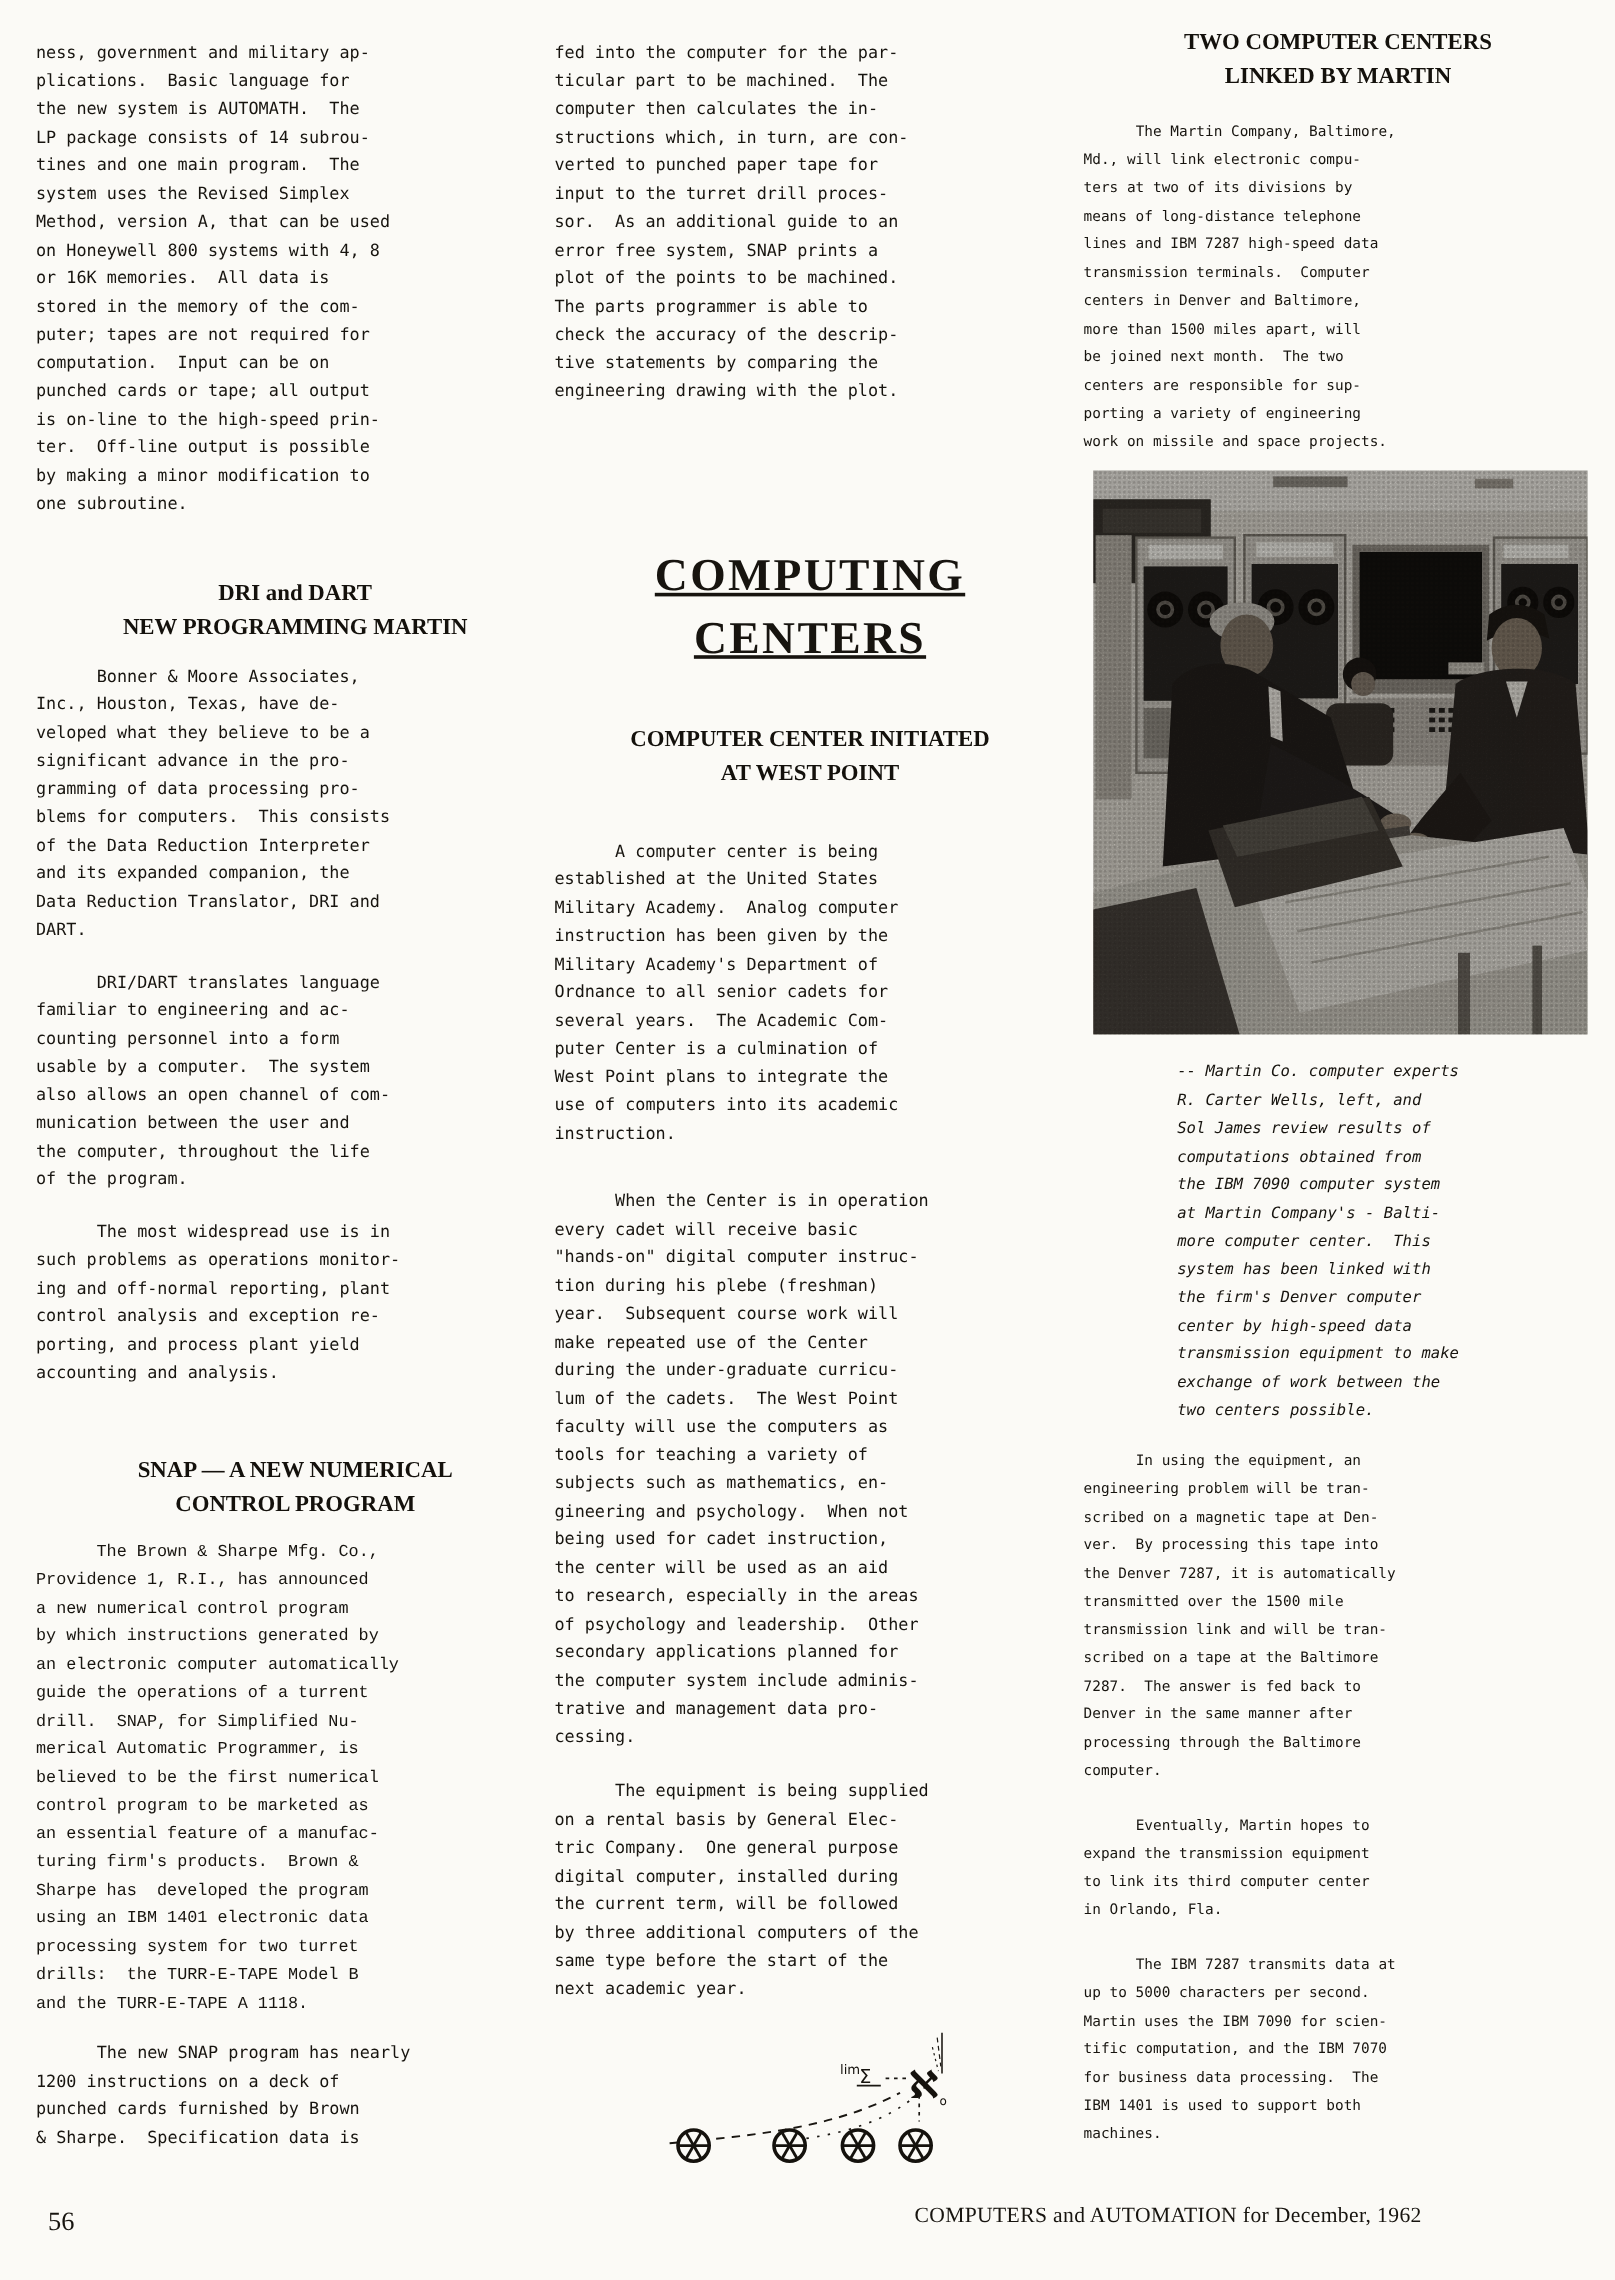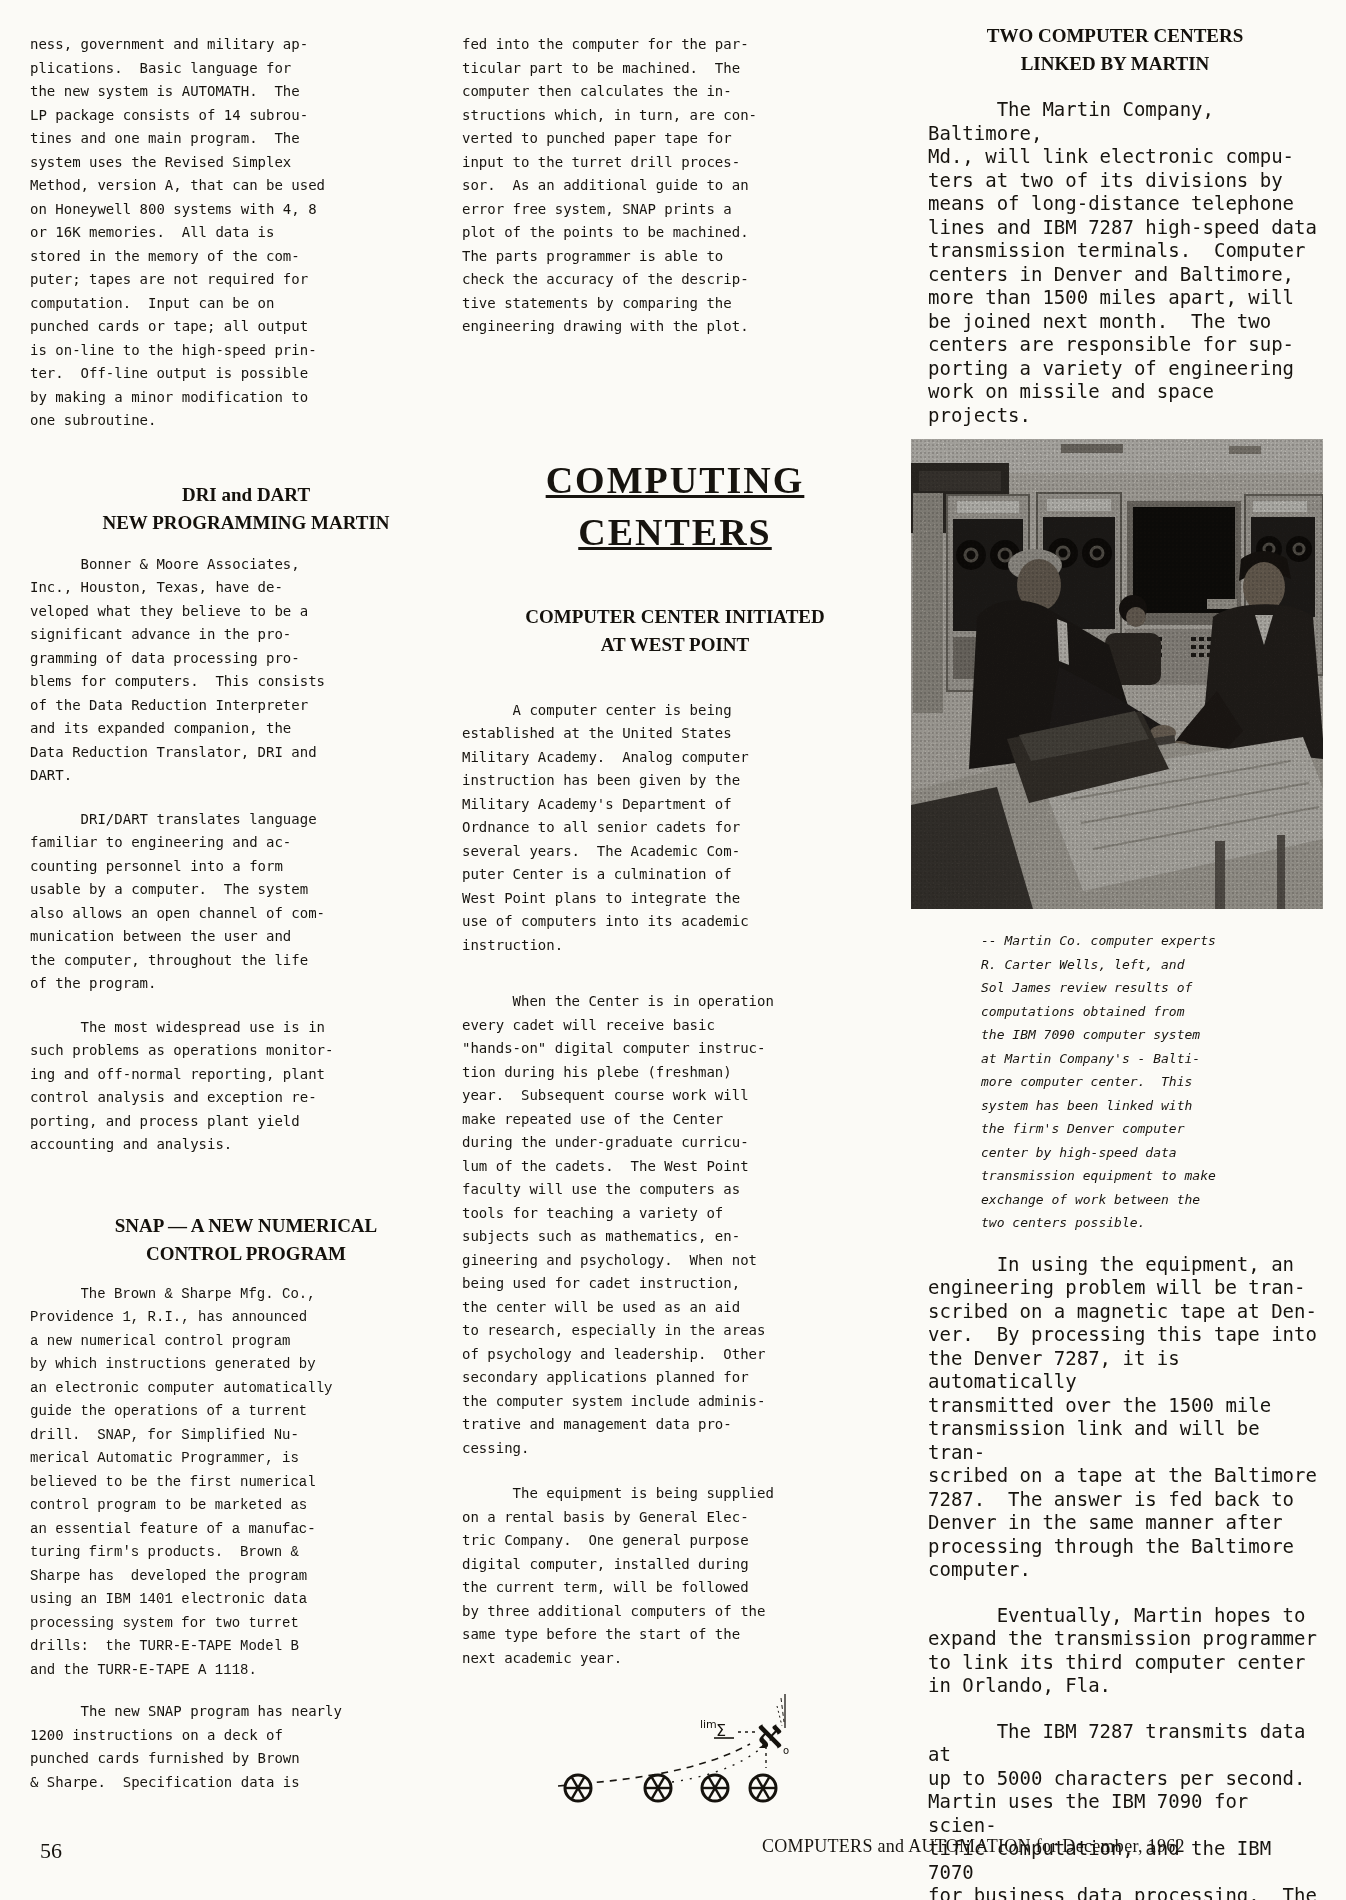--- a/index.html
+++ b/index.html
@@ -11,21 +11,21 @@
   }
   .col{position:absolute;top:0;}
   #col-left{left:30px;width:432px;}
   #col-mid{left:462px;width:426px;}
   #col-right{left:903px;width:424px;}
   .tw{
     white-space:pre-wrap;
     font-size:14px;line-height:23.5px;
     margin:0;
   }
-  #col-right .tw{font-size:19px;margin-left:25px;}
+  #col-right .tw{font-size:12px;}
   #col-right .caption{font-size:13px;margin-left:78px;width:362px;font-style:italic;}
   .shead{
     font-family:"Liberation Serif","DejaVu Serif",serif;
     font-size:19px;line-height:28px;text-align:center;
     white-space:pre-line;margin:0;color:#14110c;
   }
   .big-title{
     font-family:"Liberation Serif","DejaVu Serif",serif;
     font-weight:bold;font-size:38px;line-height:52px;
     letter-spacing:2px;text-align:center;white-space:pre-line;margin:0;
@@ -411,21 +411,21 @@
 ver.  By processing this tape into
 the Denver 7287, it is automatically
 transmitted over the 1500 mile
 transmission link and will be tran-
 scribed on a tape at the Baltimore
 7287.  The answer is fed back to
 Denver in the same manner after
 processing through the Baltimore
 computer.</p>
   <p class="tw mt-eventually">      Eventually, Martin hopes to
-expand the transmission programmer
+expand the transmission equipment
 to link its third computer center
 in Orlando, Fla.</p>
   <p class="tw mt-ibm">      The IBM 7287 transmits data at
 up to 5000 characters per second.
 Martin uses the IBM 7090 for scien-
 tific computation, and the IBM 7070
 for business data processing.  The
 IBM 1401 is used to support both
 machines.</p>
 </div>

